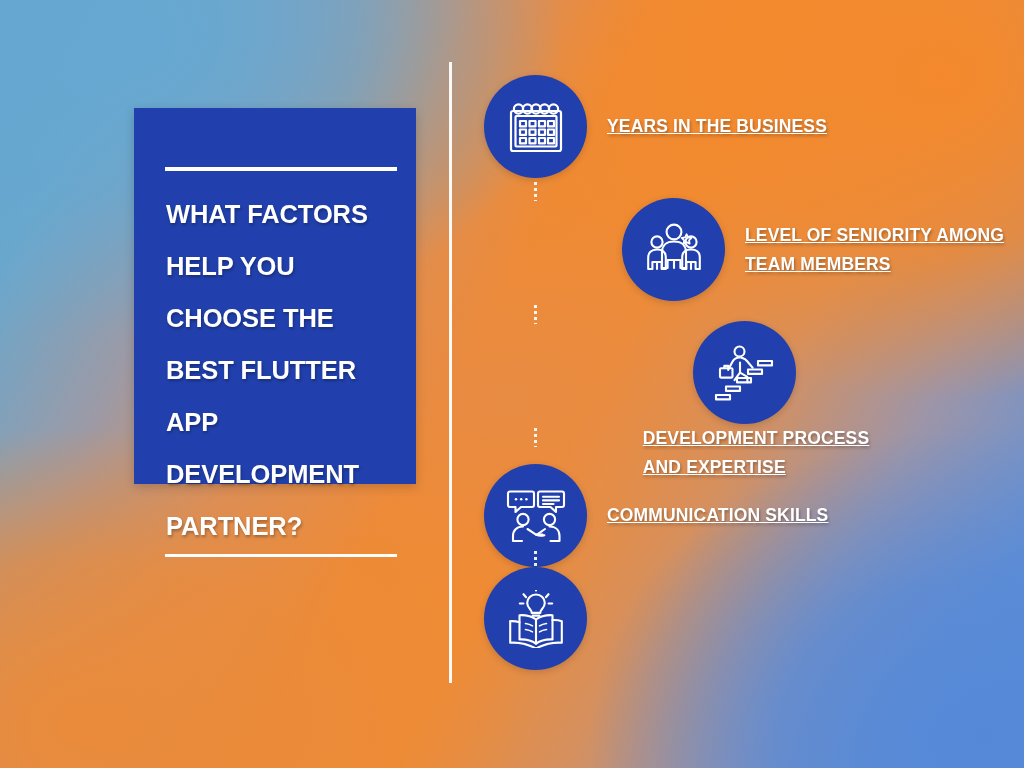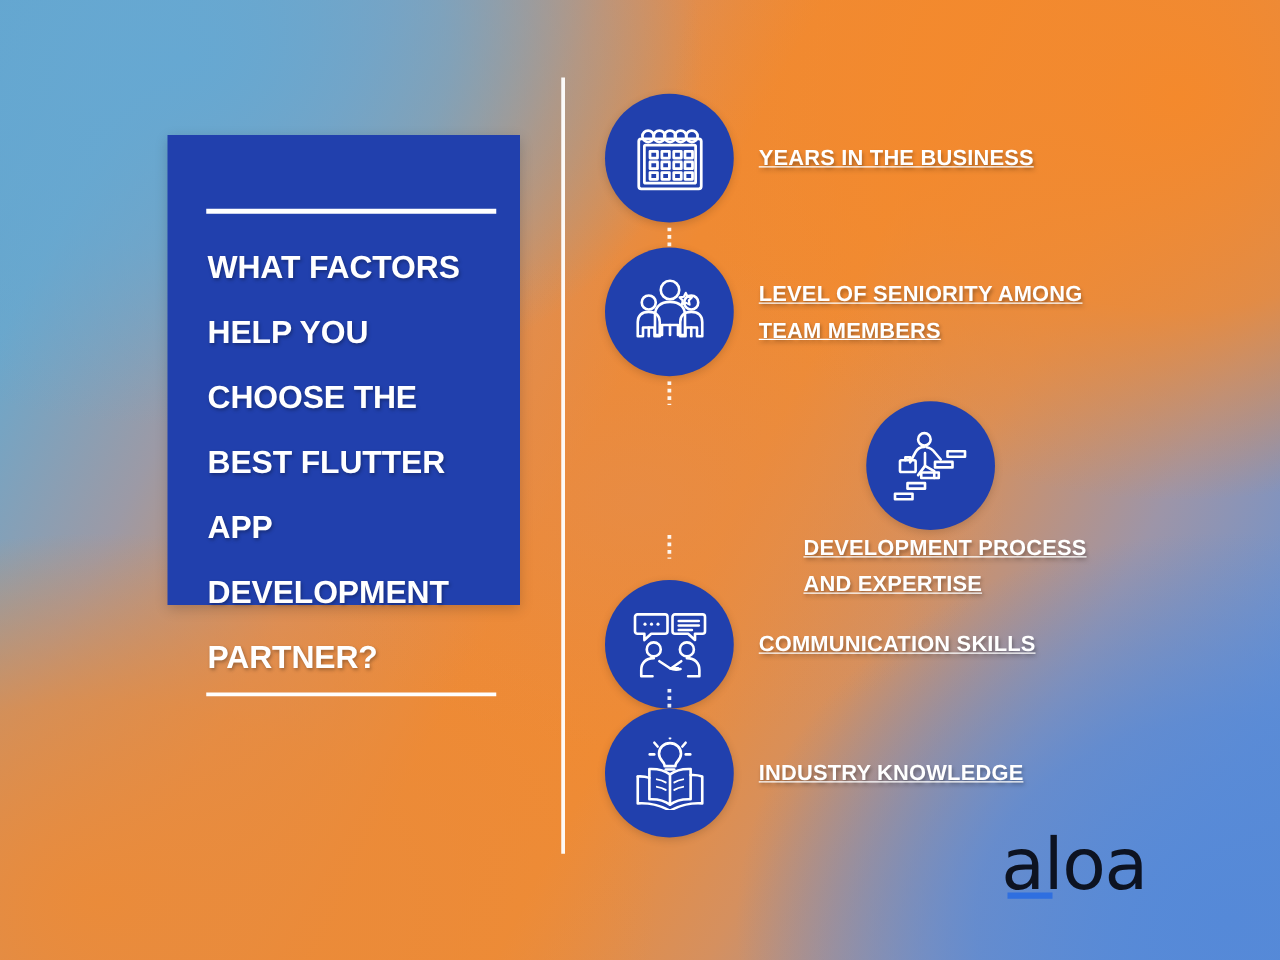--- a/index.html
+++ b/index.html
@@ -184,21 +184,21 @@
           <rect x="32" y="39" width="6" height="5.4"></rect>
           <rect x="41" y="39" width="6" height="5.4"></rect>
         </svg>
       </span>
     </div>
     <div class="factor-label">YEARS IN THE BUSINESS</div>
   </div>
 
   <div class="connector" style="top:182px;"></div>
 
-  <div class="factor-row" style="top:198px;">
+  <div class="factor-row" style="top:198px;justify-content:flex-end;">
     <div class="circle">
       <span>
         <svg width="60" height="56" viewBox="0 0 60 56" fill="none" stroke="#ffffff" stroke-width="2.1" stroke-linecap="round" stroke-linejoin="round">
 
           <circle cx="30" cy="10" r="7.4"></circle>
           <path d="M30 19.5 c-8 0-12 4.5-12 10.5 V46 h5.6 v-8 h12.8 v8 H42 V30 c0-6-4-10.5-12-10.5 Z"></path>
           <path d="M30 46 v-8"></path>
 
           <circle cx="13" cy="20" r="5.6"></circle>
           <path d="M13 27.5 c-6 0-8.8 3.4-8.8 8 V47 h4.2 v-7 h9.2 v7 h4.2 V35.5 c0-4.6-2.8-8-8.8-8 Z"></path>
@@ -295,21 +295,16 @@
           <path d="M30 29.5 v24.2"></path>
           <path d="M4.2 31.2 c3.3-.2 6.6 .2 9.3 1.1"></path>
           <path d="M4.2 31.2 v21.5 c8.3-.6 16.9 1 25.8 5.8 8.9-4.8 17.5-6.4 25.8-5.8 V31.2 c-2.7-.9-6-1.3-9.3-1.1"></path>
           <path d="M19.5 33.5 c2.6 .4 5 1.2 7 2.4" stroke-width="1.6"></path>
           <path d="M19.5 39.5 c2.6 .4 5 1.2 7 2.4" stroke-width="1.6"></path>
           <path d="M40.5 33.5 c-2.6 .4-5 1.2-7 2.4" stroke-width="1.6"></path>
           <path d="M40.5 39.5 c-2.6 .4-5 1.2-7 2.4" stroke-width="1.6"></path>
         </svg>
       </span>
     </div>
-    <div class="factor-label">INDUSTRY KNOWLEDGE</div>
-  </div>
-
-  <div id="logo">
-    <div id="logo-word">aloa</div>
-    <div id="logo-underline"></div>
-  </div>
+  </div>
+
 
 </div>
 
 </body></html>

